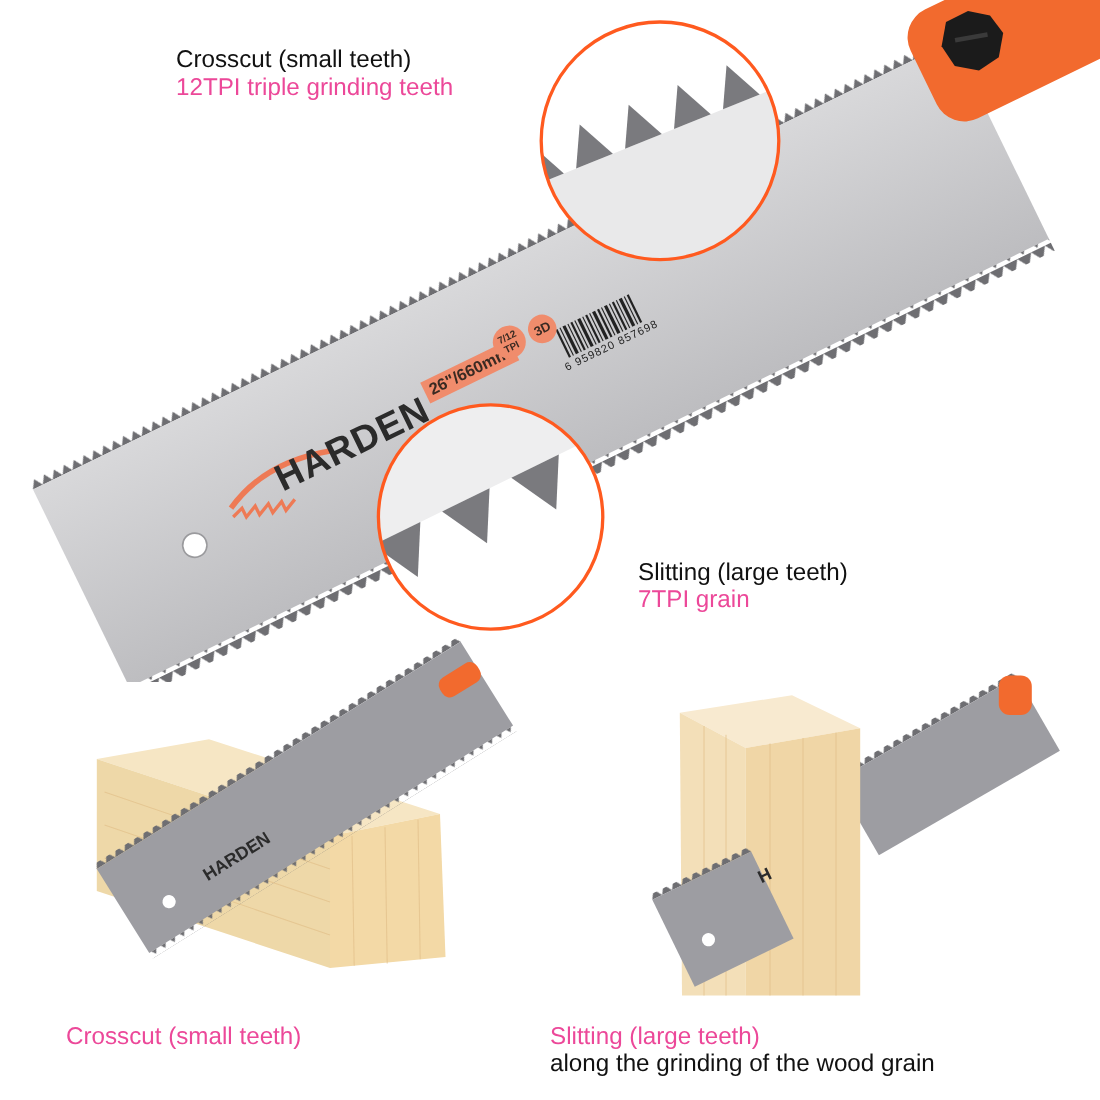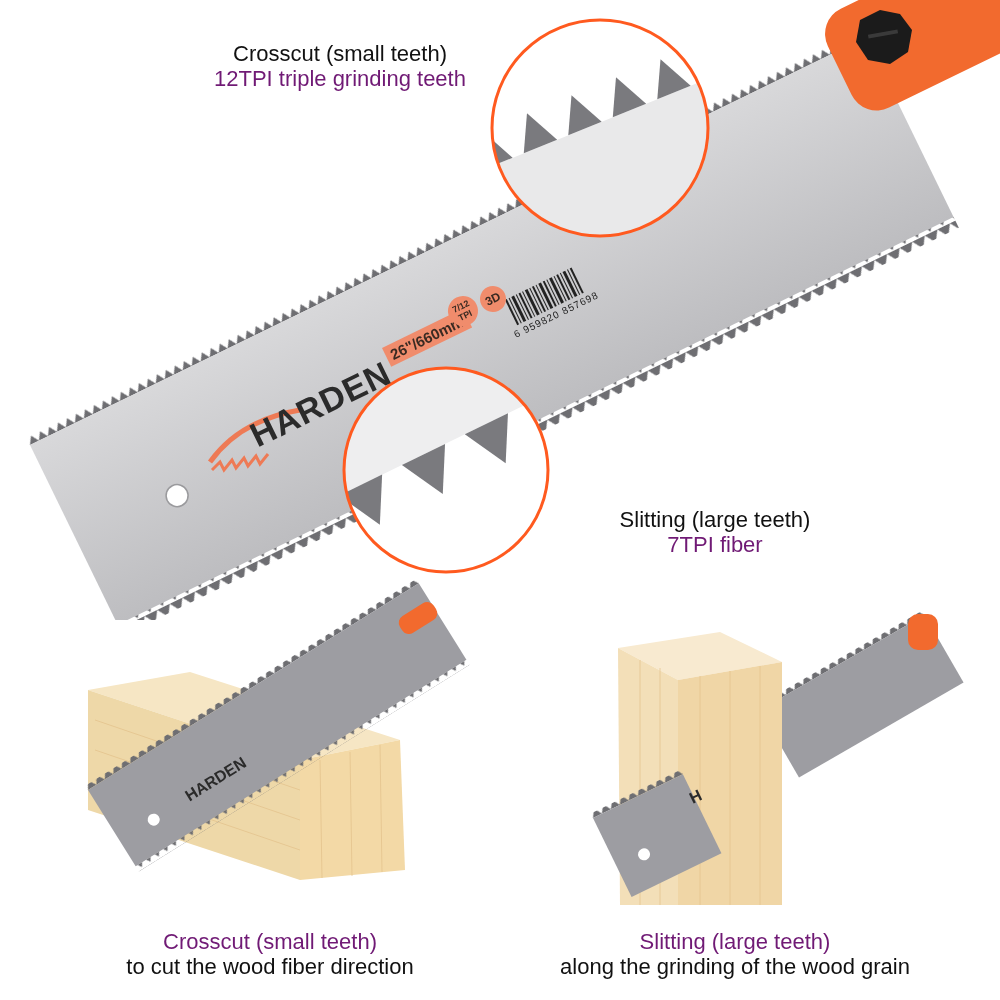--- a/index.html
+++ b/index.html
@@ -1,20 +1,20 @@
 <!DOCTYPE html>
 <html><head>
 <meta charset="utf-8">
 <style>
   html,body{margin:0;padding:0;background:#ffffff;}
   body{width:1000px;height:1000px;position:relative;overflow:hidden;font-family:"Liberation Sans",sans-serif;}
   .abs{position:absolute;}
-  .cap{text-align:center;line-height:1.12;}
+  .cap{text-align:left;line-height:1.12;}
   .black{color:#111111;}
-  .orange{color:#701a75;}
+  .orange{color:#ec4899;}
   svg{position:absolute;left:0;top:0;}
 </style>
 </head>
 <body>
 
 <svg width="1000" height="620" viewBox="0 0 1000 620">
   <defs>
     <pattern id="teethTop" width="10" height="10" patternUnits="userSpaceOnUse">
       <path d="M0 10 L5 2 L10 10 Z" fill="#6e6e72"></path>
     </pattern>
@@ -114,21 +114,21 @@
 <div class="abs" style="left:448px;top:296px;width:30px;height:30px;border-radius:50%;background:#f08c6c;color:#3a2a22;font-size:9px;font-weight:bold;text-align:center;line-height:10px;padding-top:5px;box-sizing:border-box;transform:rotate(-26deg);">7/12 TPI</div>
 <div class="abs" style="left:480px;top:286px;width:26px;height:26px;border-radius:50%;background:#f08c6c;color:#3a2a22;font-size:12px;font-weight:bold;text-align:center;line-height:26px;transform:rotate(-26deg);">3D</div>
 <div class="abs" style="left:512px;top:330px;transform:rotate(-26deg);transform-origin:left top;font-size:10px;color:#222;letter-spacing:1px;">6 959820 857698</div>
 
 <div class="abs cap" style="left:160px;top:42px;width:360px;font-size:22px;">
   <div class="black">Crosscut (small teeth)</div>
   <div class="orange">12TPI  triple grinding teeth</div>
 </div>
 <div class="abs cap" style="left:580px;top:508px;width:270px;font-size:22px;">
   <div class="black">Slitting (large teeth)</div>
-  <div class="orange">7TPI fiber</div>
+  <div class="orange">7TPI grain</div>
 </div>
 
 <svg width="1000" height="1000" viewBox="0 0 1000 1000" style="pointer-events:none">
 
   <polygon points="88,690 300,760 400,740 190,672" fill="#f6e6c4"></polygon>
   <polygon points="88,690 300,760 300,880 88,810" fill="#eed8a8"></polygon>
   <polygon points="300,760 400,740 405,870 300,880" fill="#f3d9a6"></polygon>
   <g stroke="#e2c08a" stroke-width="1" opacity="0.7">
     <line x1="95" y1="720" x2="300" y2="790"></line>
       <line x1="95" y1="750" x2="300" y2="820"></line>
@@ -170,18 +170,17 @@
   <g transform="translate(593 818) rotate(-26)">
     <rect x="0" y="-5" width="100" height="6" fill="url(#teethTop)"></rect>
     <rect x="0" y="0" width="100" height="88" fill="#9d9da2"></rect>
     <circle cx="30" cy="55" r="6" fill="#fff"></circle>
   </g>
 </svg>
 <div class="abs" style="left:690px;top:788px;transform:rotate(-26deg);font-weight:bold;font-size:16px;color:#2b2b2b;">H</div>
 
 <div class="abs cap" style="left:60px;top:930px;width:420px;font-size:22px;">
   <div class="orange">Crosscut (small teeth)</div>
-  <div class="black">to cut the wood fiber direction</div>
 </div>
 <div class="abs cap" style="left:500px;top:930px;width:470px;font-size:22px;">
   <div class="orange">Slitting (large teeth)</div>
   <div class="black">along the grinding of the wood grain</div>
 </div>
 
 </body></html>

